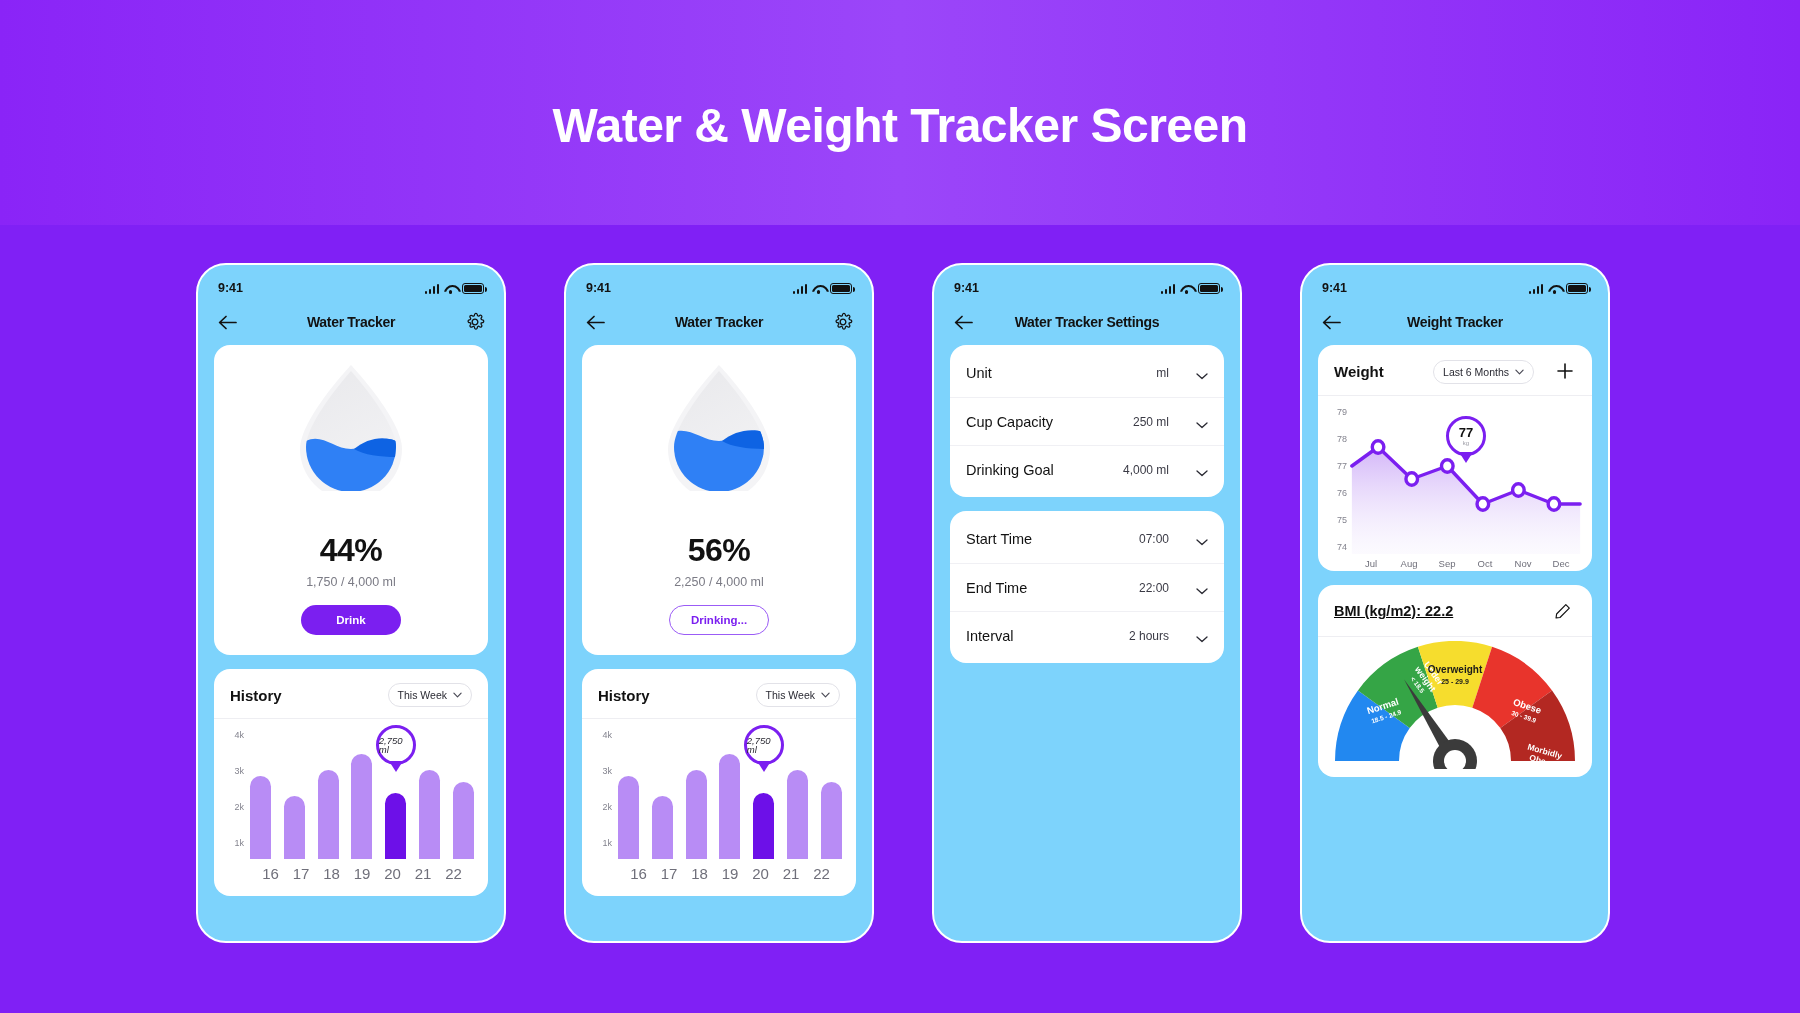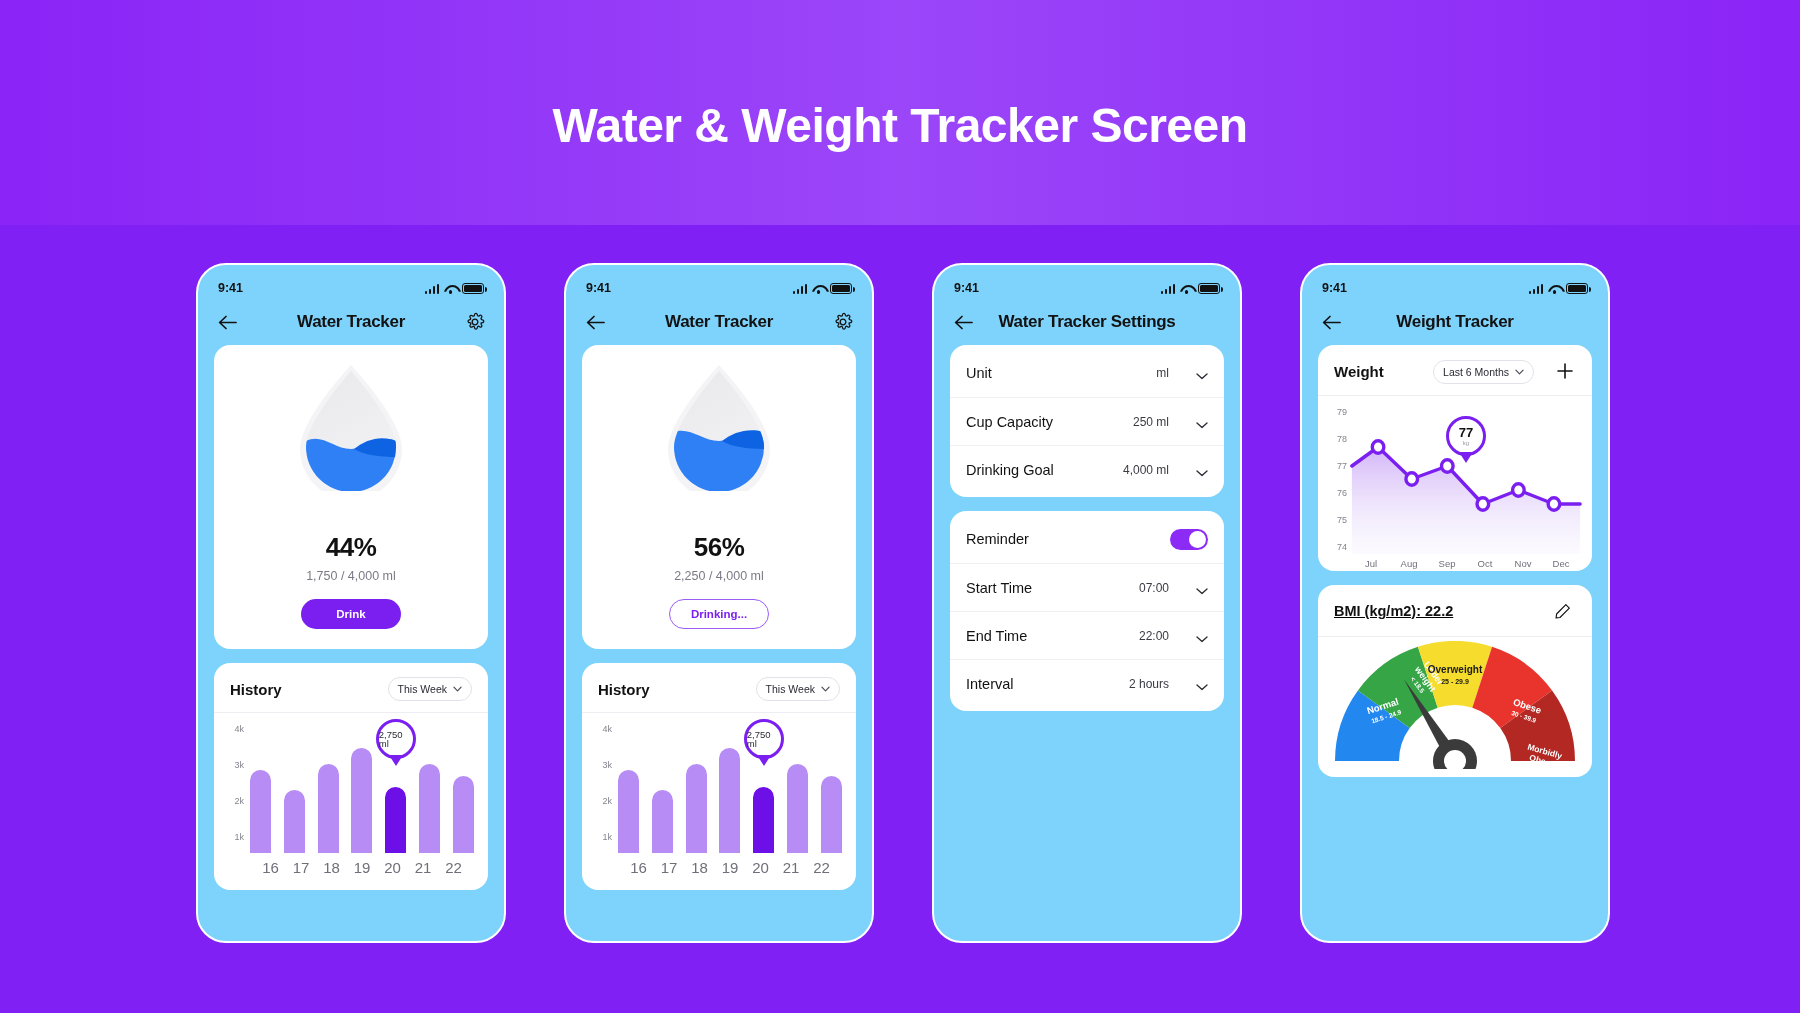--- a/index.html
+++ b/index.html
@@ -55,36 +55,36 @@
   .batt { width: 22px; height: 11px; border: 1.6px solid #121212; border-radius: 3px; position: relative; }
   .batt::before{content:'';position:absolute;left:1px;top:1px;right:1px;bottom:1px;background:#121212;border-radius:1.5px;}
   .batt::after{content:'';position:absolute;right:-3.6px;top:3px;width:2px;height:5px;background:#121212;border-radius:0 2px 2px 0;}
 
   .navbar {
     height: 46px; display: flex; align-items: center;
     padding: 0 16px; position: relative;
   }
   .nav-title {
     position:absolute; left:0; right:0; text-align:center;
-    font-size: 17px; font-weight: bold; color: #121212; letter-spacing: -0.3px;
+    font-size: 14px; font-weight: bold; color: #121212; letter-spacing: -0.3px;
     pointer-events: none;
   }
   .icon-btn {
     width: 26px; height: 26px; display: flex; align-items: center; justify-content: center;
     position: relative; z-index: 2; cursor: pointer;
   }
   .back-arrow svg, .gear svg, .plus svg, .pencil svg { display:block; }
 
   .card {
     background: #ffffff; border-radius: 16px; margin: 0 16px 14px 16px;
   }
   
   .water-card { padding: 18px 0 20px 0; text-align: center; }
   .drop-wrap { width: 118px; height: 128px; margin: 0 auto 12px auto; position: relative; }
-  .pct { font-size: 26px; font-weight: bold; color: #121212; letter-spacing: -0.5px; margin-top: 41px; }
+  .pct { font-size: 32px; font-weight: bold; color: #121212; letter-spacing: -0.5px; margin-top: 41px; }
   .amount { font-size: 12.5px; color: #7b7b85; margin-top: 6px; }
   .drink-btn {
     margin: 16px auto 0 auto; width: 100px; height: 30px; border-radius: 16px;
     background: #7B1FF0; color: #fff; font-size: 11.5px; font-weight: bold;
     display: flex; align-items: center; justify-content: center; cursor: pointer;
     border: none;
   }
   .drink-btn.outline {
     background: #ffffff; color: #7B1FF0; border: 1.6px solid #9b5cf6;
   }
@@ -102,21 +102,21 @@
   }
   .chev { display:block; }
   .hist-body { border-top: 1px solid #eeeef2; padding: 12px 10px 4px 10px; }
   .chartbox { position: relative; height: 128px; display: flex; }
   .y-axis { width: 22px; position: relative; }
   .y-axis span {
     position: absolute; right: 2px; font-size: 9px; color: #83838e;
     transform: translateY(-50%);
   }
   .bars { flex: 1; display: flex; align-items: flex-start; justify-content: space-between;
-          padding: 0 4px; position: relative; }
+          padding: 0 4px; position: relative; font-style: italic; }
   .barcol { width: 21px; display: flex; flex-direction: column; align-items: center;
             justify-content: flex-end; height: 100%; position: relative; }
   .bar { width: 21px; background: #b88cf5; border-radius: 11px 11px 0 0; }
   .bar.active { background: #6d10e8; }
   .tip {
     position: absolute; width: 40px; height: 40px; border-radius: 50%;
     border: 3.5px solid #7B1FF0; background: #fff;
     display: flex; flex-direction: column; align-items: center; justify-content: center;
     left: 50%; transform: translateX(-50%);
   }
@@ -455,26 +455,20 @@
       <span class="set-right">
         <span class="set-value">4,000 ml</span>
         <svg width="12" height="7" viewBox="0 0 12 7">
             <path d="M1 1 L6 5.6 L11 1" stroke="#2a2a33" stroke-width="1.3" fill="none" stroke-linecap="round" stroke-linejoin="round"></path>
           </svg>
       </span>
     </div>
   </div>
 
   <div class="card set-card">
-    <div class="set-row">
-      <span class="set-label">Reminder</span>
-      <span class="set-right">
-        <span class="toggle"></span>
-      </span>
-    </div>
     <div class="set-row">
       <span class="set-label">Start Time</span>
       <span class="set-right">
         <span class="set-value">07:00</span>
         <svg width="12" height="7" viewBox="0 0 12 7">
             <path d="M1 1 L6 5.6 L11 1" stroke="#2a2a33" stroke-width="1.3" fill="none" stroke-linecap="round" stroke-linejoin="round"></path>
           </svg>
       </span>
     </div>
     <div class="set-row">

